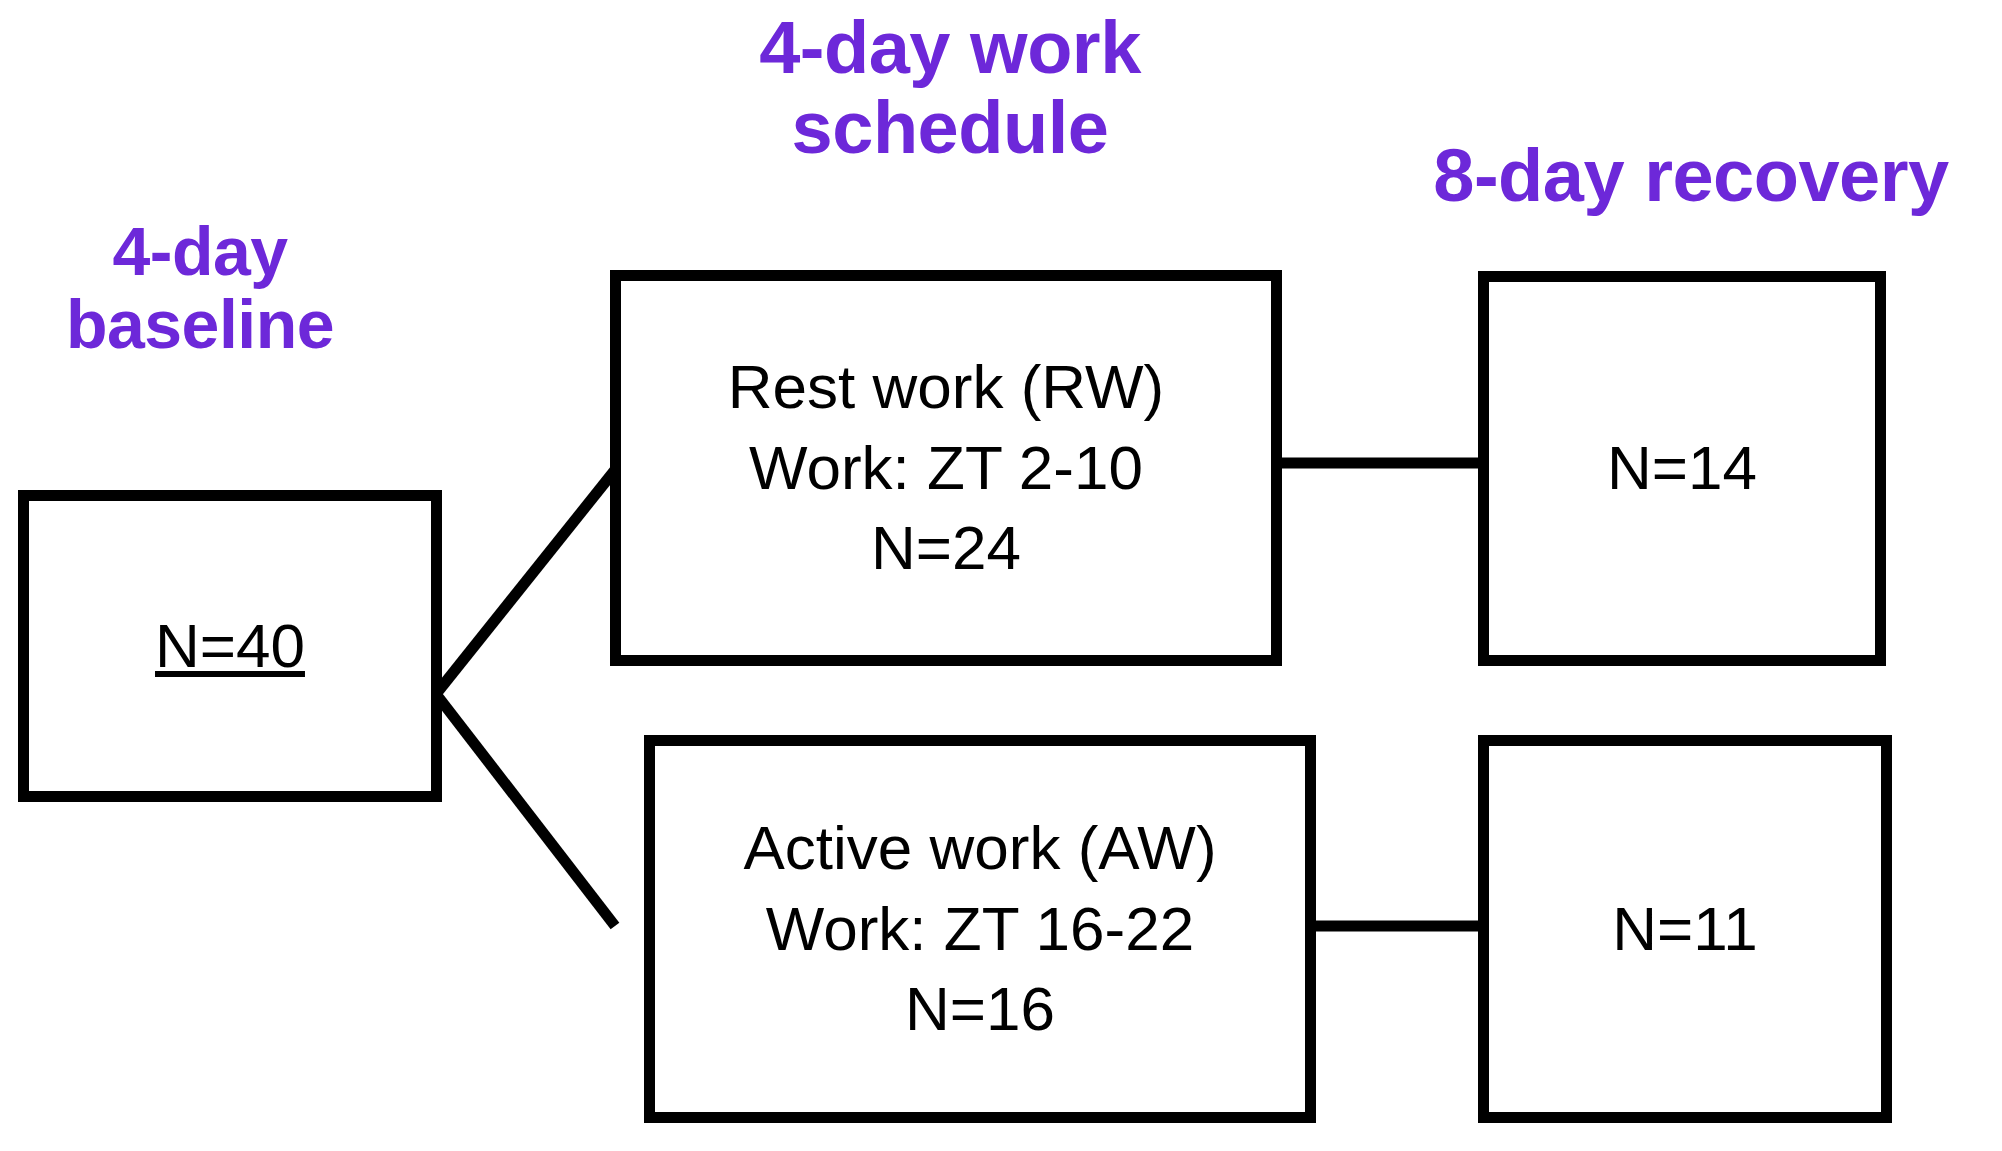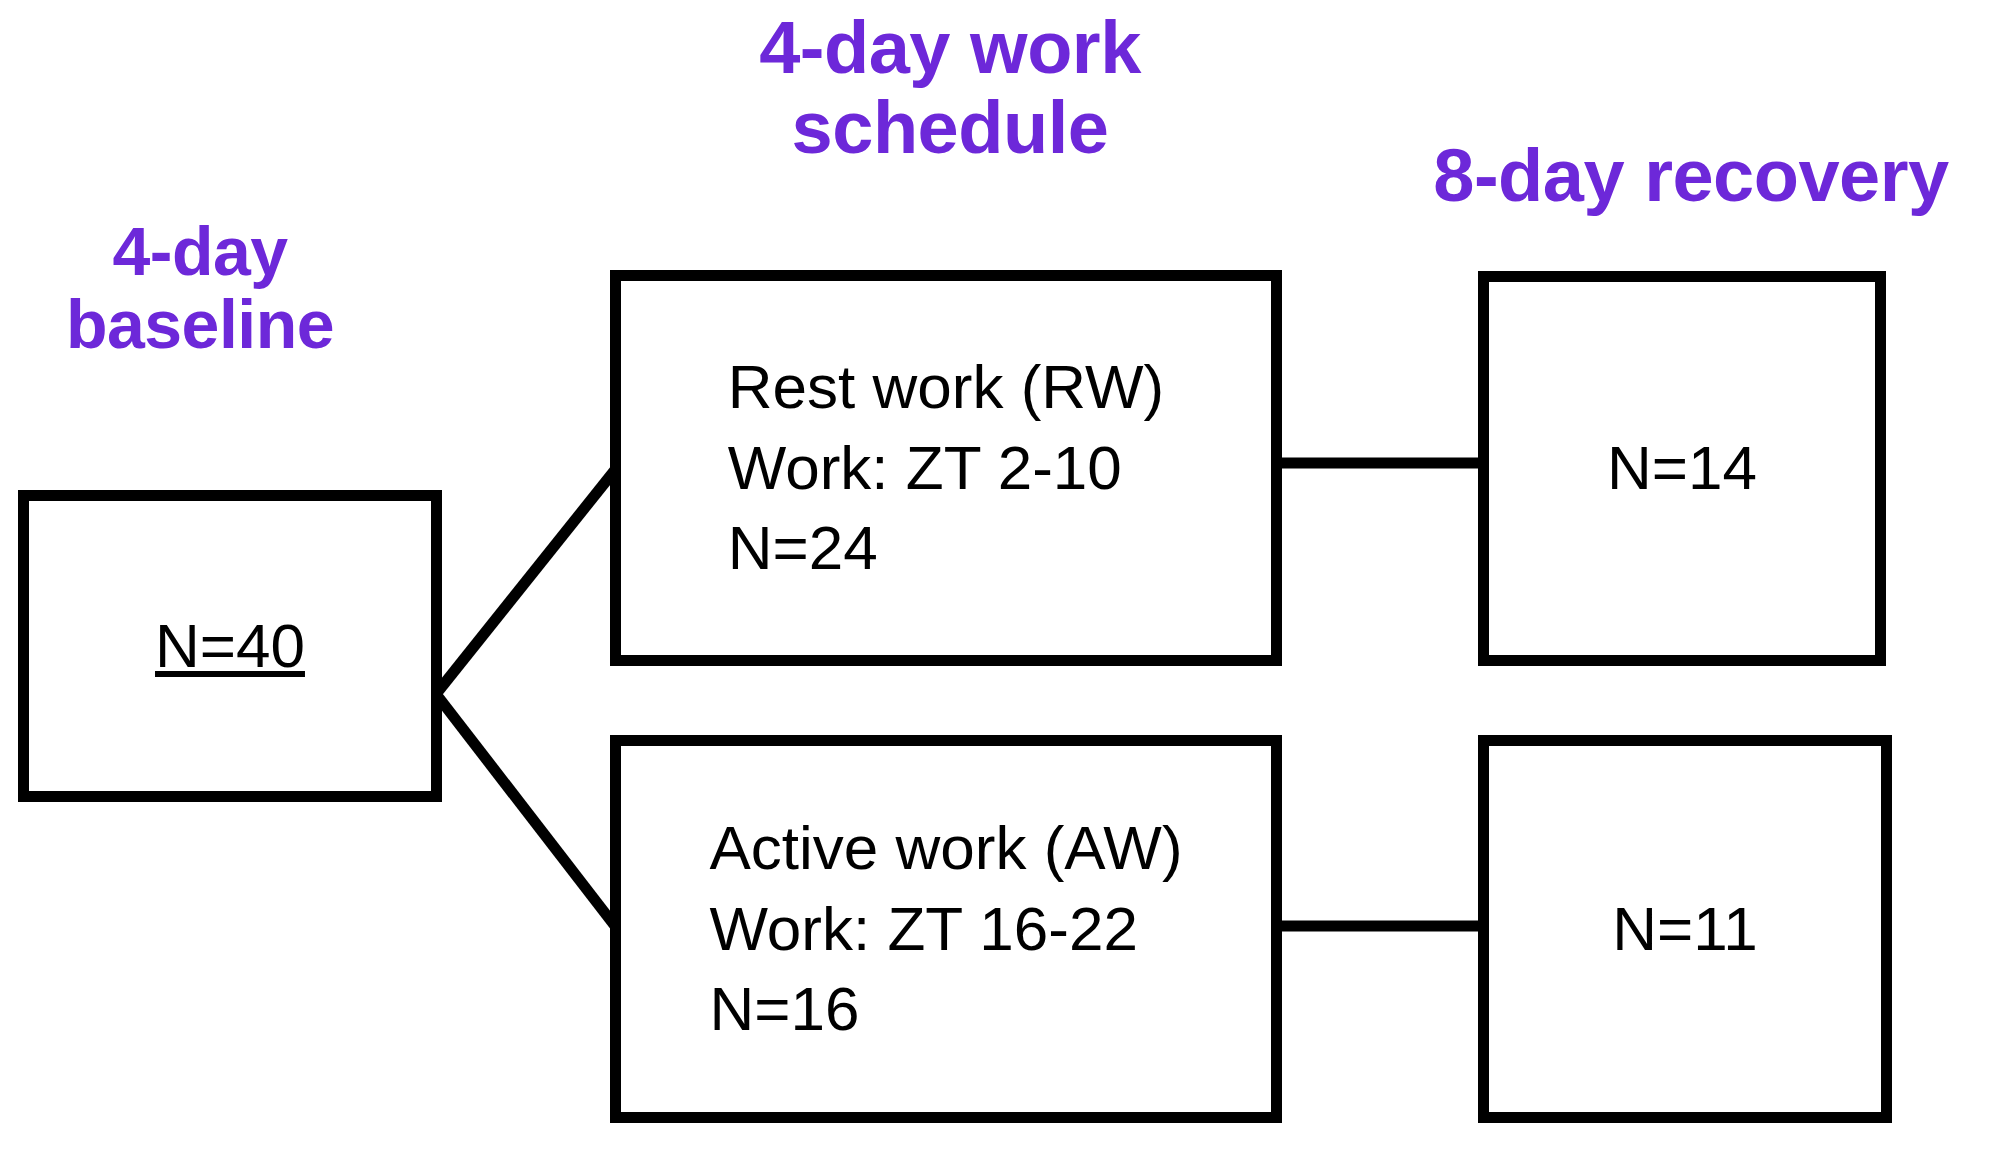--- a/index.html
+++ b/index.html
@@ -57,40 +57,41 @@
     background: #ffffff;
     display: flex;
     align-items: center;
     justify-content: center;
     z-index: 3;
   }
   .node-text {
     font-size: 62px;
     font-weight: normal;
     line-height: 1.30;
+    text-align: center;
     color: #000000;
     white-space: pre-line;
     letter-spacing: 0px;
   }
 
   #box-baseline {
     left: 18px;
     top: 490px;
     width: 424px;
     height: 312px;
     text-decoration: underline;
   }
   #box-rw {
     left: 610px;
     top: 270px;
     width: 672px;
     height: 396px;
   }
   #box-aw {
-    left: 610px;
+    left: 644px;
     top: 735px;
     width: 672px;
     height: 388px;
   }
   #box-rw-recovery {
     left: 1478px;
     top: 271px;
     width: 408px;
     height: 395px;
   }

